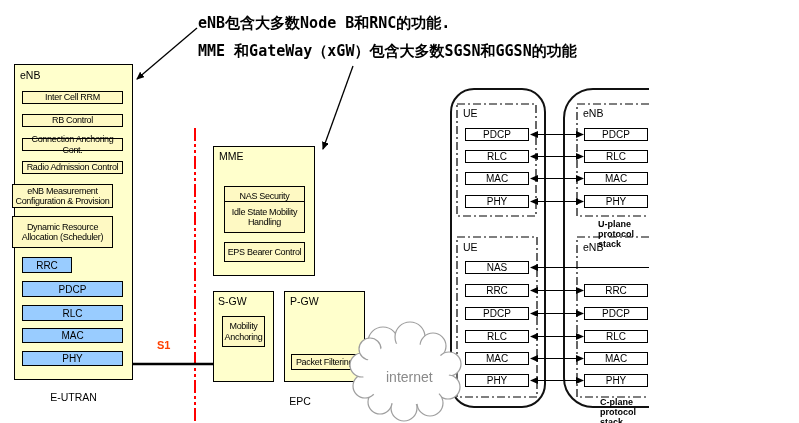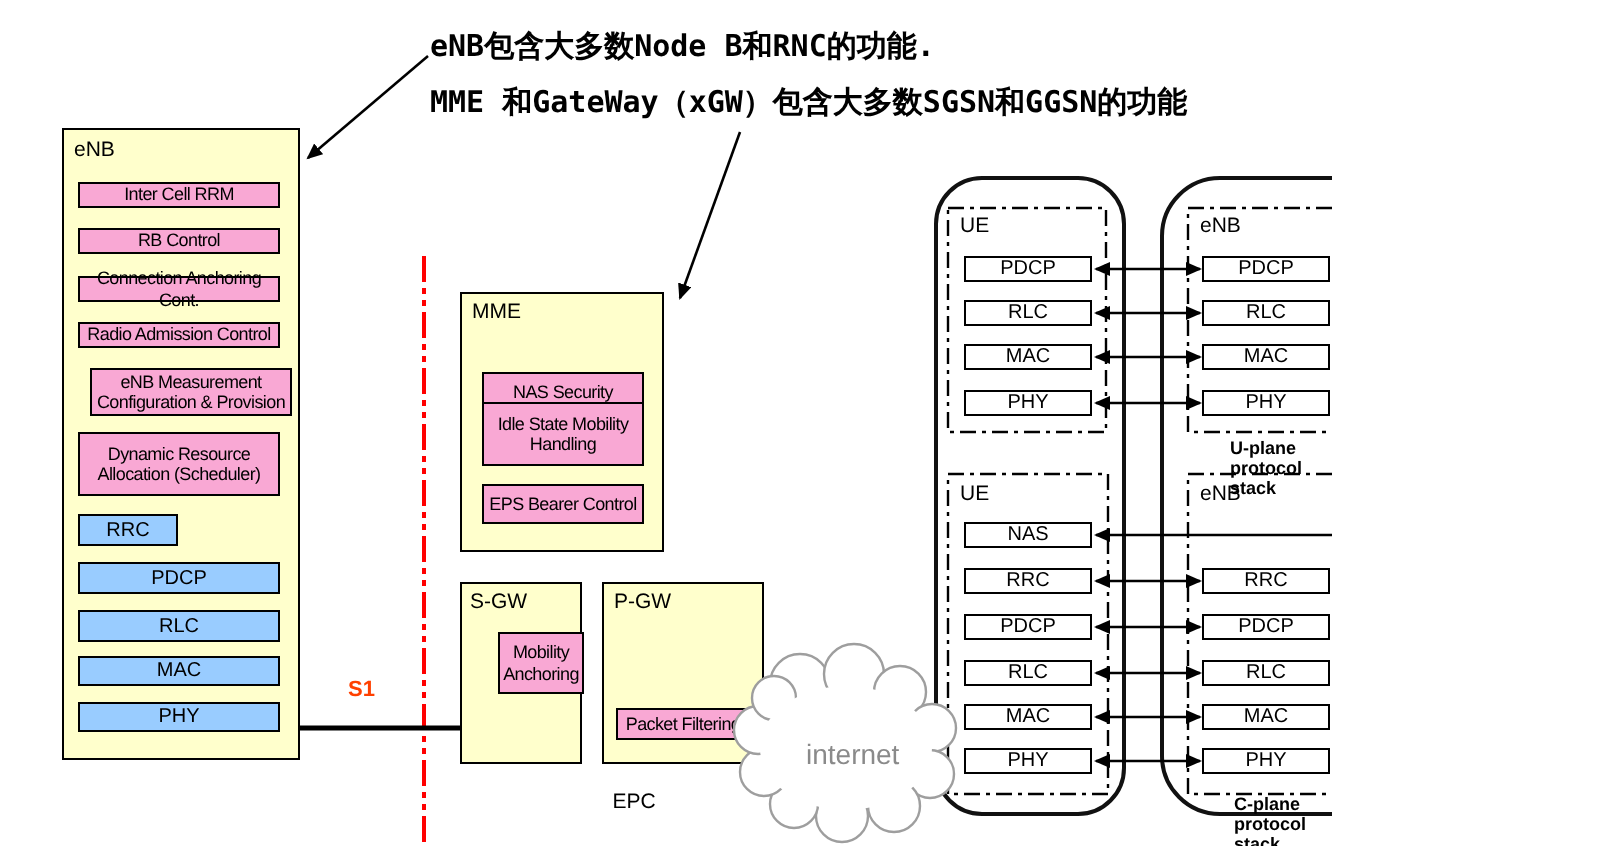--- a/index.html
+++ b/index.html
@@ -1,20 +1,20 @@
 <!DOCTYPE html>
 <html><head>
 <meta charset="utf-8">
 <style>
   html,body{margin:0;padding:0;background:#fff;}
   .stage{position:relative;width:649px;height:423px;background:#fff;overflow:hidden;
-         font-family:"Liberation Sans","DejaVu Sans",sans-serif;color:#000;margin-left:17px;}
+         font-family:"Liberation Sans","DejaVu Sans",sans-serif;color:#000;}
   .panel{position:absolute;background:#FFFFCC;border:1px solid #000;box-sizing:border-box;z-index:1;}
   .ptitle{position:absolute;font-size:10.5px;z-index:2;}
-  .wbox{position:absolute;background:#f9a8d4;border:1px solid #000;box-sizing:border-box;
+  .wbox{position:absolute;background:#fef9c3;border:1px solid #000;box-sizing:border-box;
         display:flex;align-items:center;justify-content:center;text-align:center;
         font-size:9px;letter-spacing:-0.3px;line-height:1.15;white-space:pre-line;z-index:2;}
   .bbox{position:absolute;background:#99CCFF;border:1px solid #000;box-sizing:border-box;
         display:flex;align-items:center;justify-content:center;font-size:10px;z-index:2;}
   .cap{position:absolute;font-size:10.5px;z-index:2;}
   .rrect{position:absolute;border:2px solid #111;box-sizing:border-box;z-index:1;}
   .lbox{position:absolute;background:#fff;border:1px solid #000;box-sizing:border-box;
         display:flex;align-items:center;justify-content:center;font-size:10px;z-index:2;}
   .stkcap{position:absolute;font-size:9px;font-weight:bold;z-index:6;}
   .anno{position:absolute;font-family:"DejaVu Sans Mono","Liberation Mono",monospace;
@@ -30,42 +30,43 @@
 
   <div class="anno" style="left:198px;top:14px;">eNB包含大多数Node B和RNC的功能.</div>
   <div class="anno" style="left:198px;top:42px;">MME 和GateWay（xGW）包含大多数SGSN和GGSN的功能</div>
 
   <div class="panel" style="left:14px;top:64px;width:119px;height:316px;"></div>
   <div class="ptitle" style="left:20px;top:69px;">eNB</div>
   <div class="wbox" style="left:22px;top:91px;width:101px;height:13px;">Inter Cell RRM</div>
   <div class="wbox" style="left:22px;top:114px;width:101px;height:13px;">RB Control</div>
   <div class="wbox" style="left:22px;top:138px;width:101px;height:13px;">Connection Anchoring Cont.</div>
   <div class="wbox" style="left:22px;top:161px;width:101px;height:13px;">Radio Admission Control</div>
-  <div class="wbox" style="left:28px;top:184px;width:101px;height:24px;">eNB Measurement
+  <div class="wbox" style="left:12px;top:184px;width:101px;height:24px;">eNB Measurement
 Configuration &amp; Provision</div>
-  <div class="wbox" style="left:22px;top:216px;width:101px;height:32px;">Dynamic Resource
+  <div class="wbox" style="left:12px;top:216px;width:101px;height:32px;">Dynamic Resource
 Allocation (Scheduler)</div>
   <div class="bbox" style="left:22px;top:257px;width:50px;height:16px;">RRC</div>
   <div class="bbox" style="left:22px;top:281px;width:101px;height:16px;">PDCP</div>
   <div class="bbox" style="left:22px;top:305px;width:101px;height:16px;">RLC</div>
   <div class="bbox" style="left:22px;top:328px;width:101px;height:15px;">MAC</div>
   <div class="bbox" style="left:22px;top:351px;width:101px;height:15px;">PHY</div>
+  <div class="cap" style="left:14px;top:391px;width:119px;text-align:center;">E-UTRAN</div>
 
   <div class="s1" style="left:157px;top:339px;">S1</div>
 
   <div class="panel" style="left:213px;top:146px;width:102px;height:130px;"></div>
   <div class="ptitle" style="left:219px;top:150px;">MME</div>
   <div class="wbox" style="left:224px;top:186px;width:81px;height:20px;">NAS Security</div>
   <div class="wbox" style="left:224px;top:242px;width:81px;height:20px;">EPS Bearer Control</div>
   <div class="wbox" style="left:224px;top:201px;width:81px;height:32px;">Idle State Mobility
 Handling</div>
 
   <div class="panel" style="left:213px;top:291px;width:61px;height:91px;"></div>
   <div class="ptitle" style="left:218px;top:295px;">S-GW</div>
-  <div class="wbox" style="left:232px;top:316px;width:43px;height:31px;">Mobility
+  <div class="wbox" style="left:222px;top:316px;width:43px;height:31px;">Mobility
 Anchoring</div>
 
   <div class="panel" style="left:284px;top:291px;width:81px;height:91px;"></div>
   <div class="ptitle" style="left:290px;top:295px;">P-GW</div>
   <div class="wbox" style="left:291px;top:354px;width:67px;height:16px;">Packet Filtering</div>
   <div class="cap" style="left:270px;top:395px;width:60px;text-align:center;">EPC</div>
 
   <div class="rrect" style="left:450px;top:88px;width:96px;height:320px;border-radius:24px;"></div>
   <div class="rrect" style="left:563px;top:88px;width:225px;height:320px;border-radius:30px;"></div>
 

